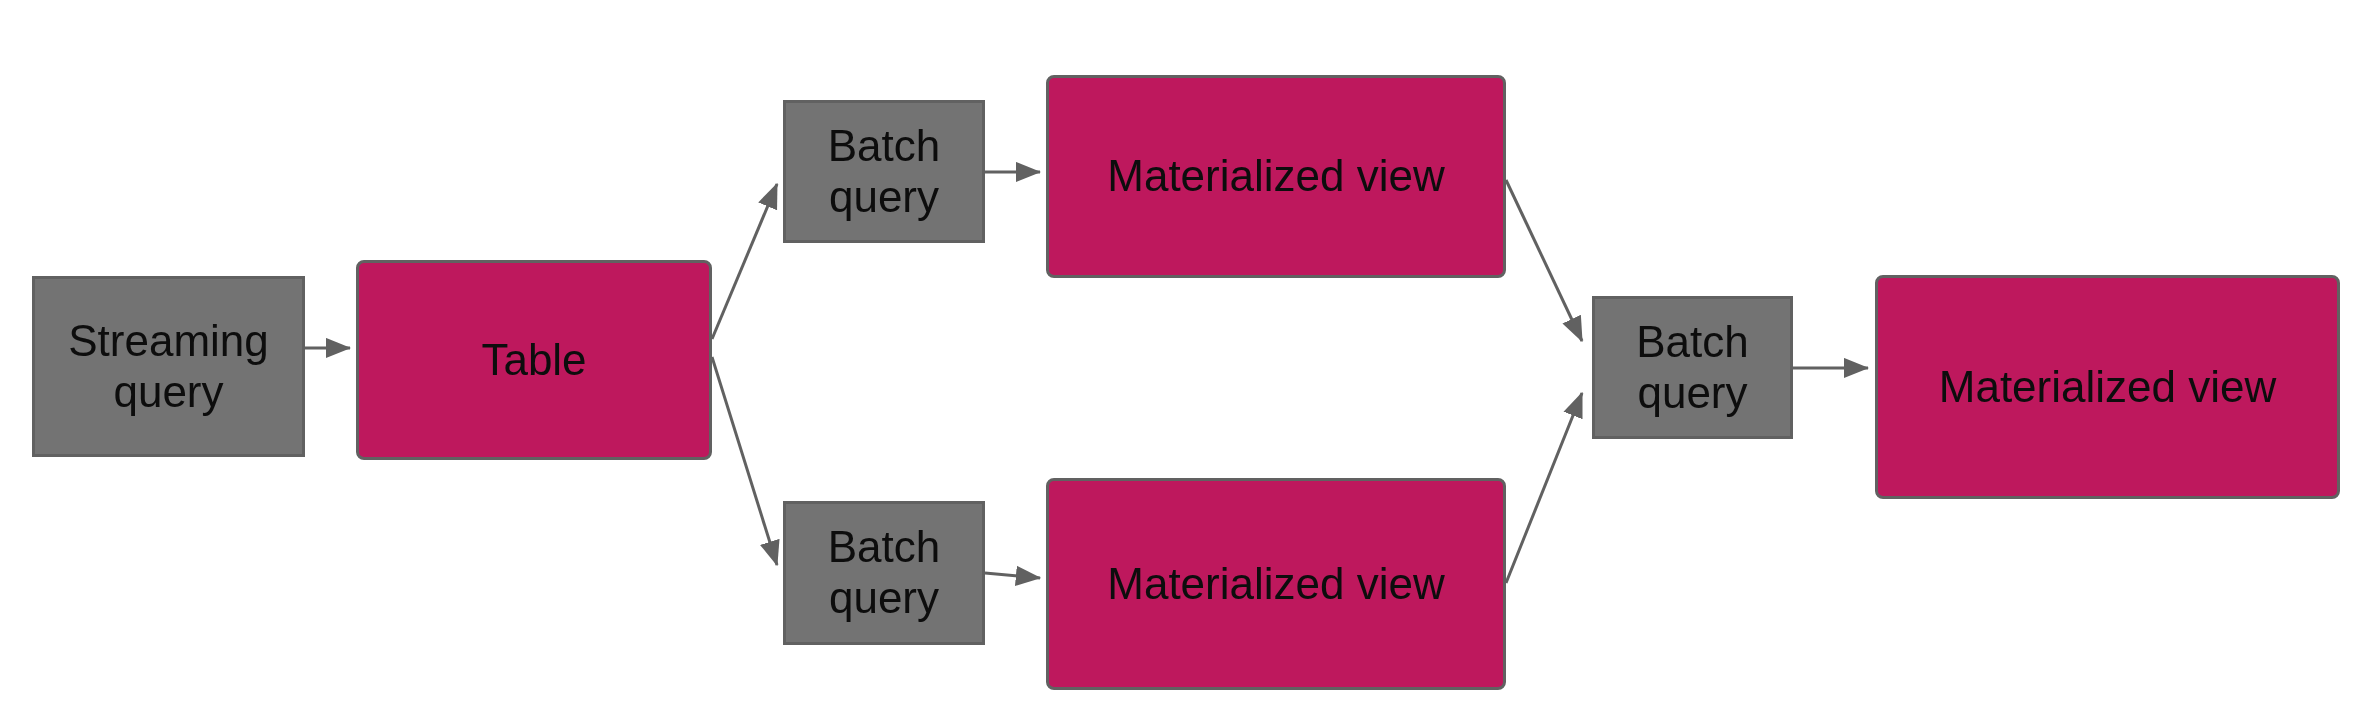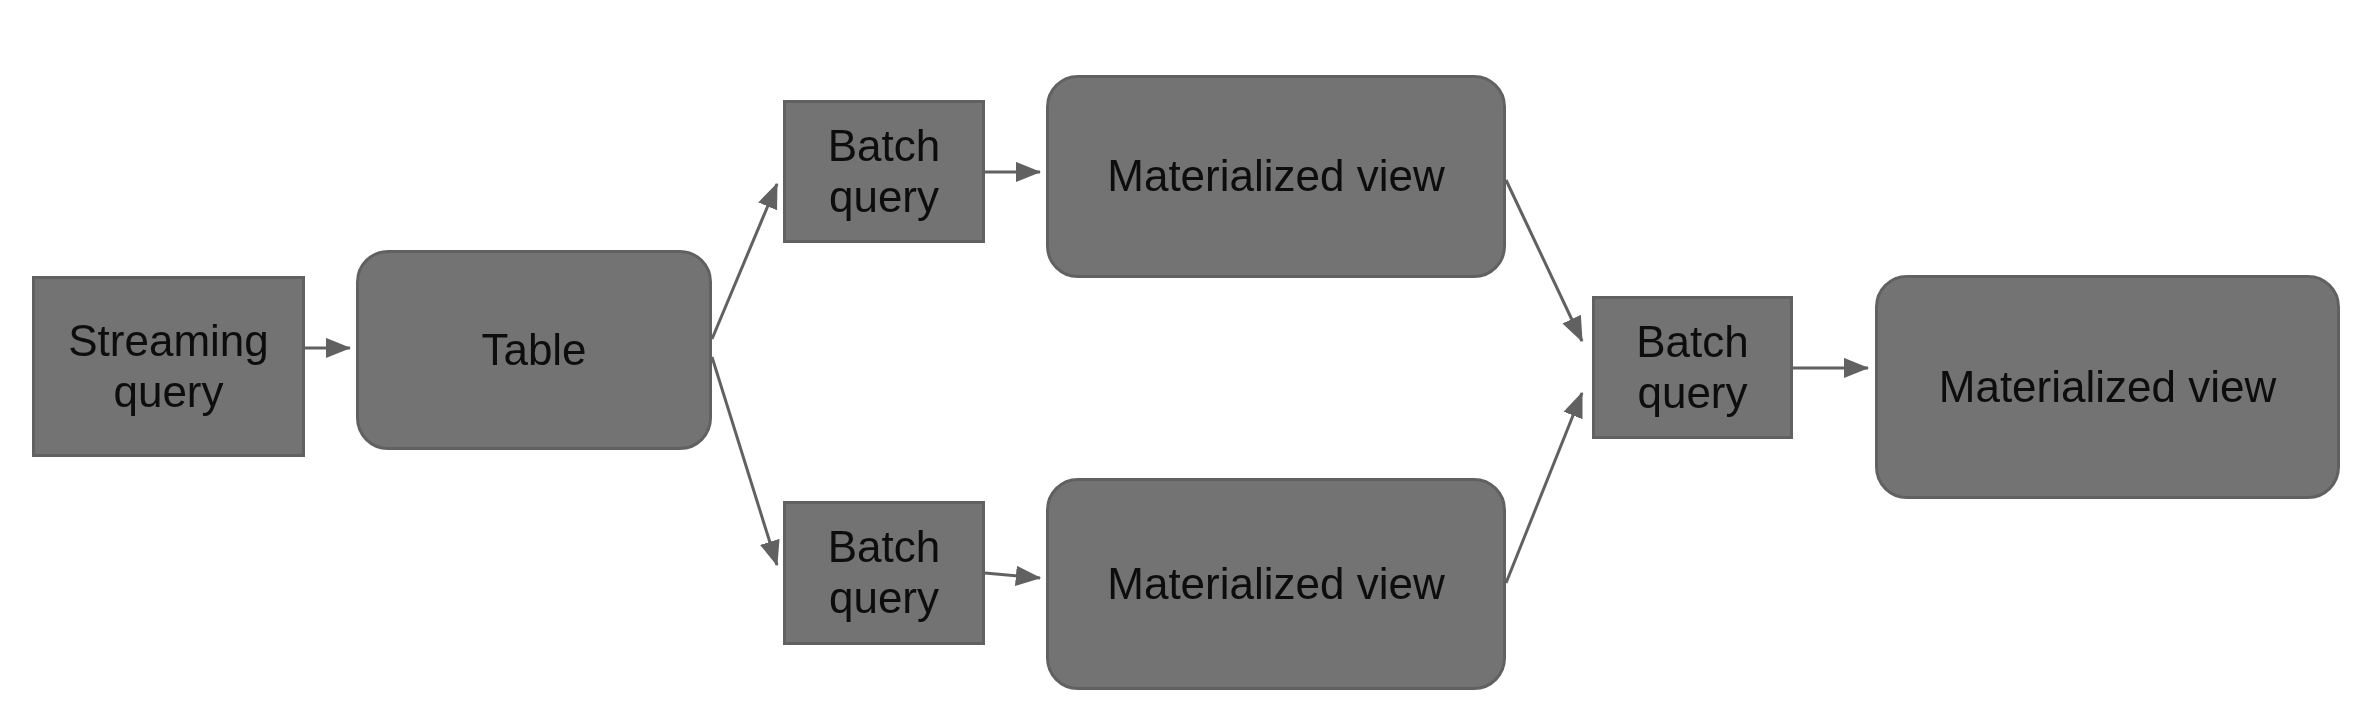--- a/index.html
+++ b/index.html
@@ -28,22 +28,22 @@
     line-height: 1.15;
     color: #0d0d0d;
     border: 3px solid #616161;
     padding: 4px 10px;
   }
   .node.query {
     background: #737373;
     border-radius: 0;
   }
   .node.view {
-    background: #737373;
-    border-radius: 32px;
+    background: #be185d;
+    border-radius: 8px;
   }
   .node .label { display: inline-block; }
 </style>
 </head>
 <body>
 
 <div class="canvas">
 
   <svg id="edges-layer" width="2370" height="720" viewBox="0 0 2370 720" xmlns="http://www.w3.org/2000/svg">
     <defs>
@@ -59,21 +59,21 @@
         <line x1="985" y1="573" x2="1040" y2="578" stroke="#616161" stroke-width="3" marker-end="url(#arrowhead)"></line>
         <line x1="1506" y1="180" x2="1582" y2="341" stroke="#616161" stroke-width="3" marker-end="url(#arrowhead)"></line>
         <line x1="1506" y1="583" x2="1582" y2="393" stroke="#616161" stroke-width="3" marker-end="url(#arrowhead)"></line>
         <line x1="1793" y1="368" x2="1868" y2="368" stroke="#616161" stroke-width="3" marker-end="url(#arrowhead)"></line>
       </g>
   </svg>
 
   <div class="node query" style="left: 32px; top: 276px; width: 273px; height: 181px;">
     <span class="label">Streaming query</span>
   </div>
-  <div class="node view" style="left: 356px; top: 250px; width: 356px; height: 200px;">
+  <div class="node view" style="left: 356px; top: 260px; width: 356px; height: 200px;">
     <span class="label">Table</span>
   </div>
   <div class="node query" style="left: 783px; top: 100px; width: 202px; height: 143px;">
     <span class="label">Batch query</span>
   </div>
   <div class="node view" style="left: 1046px; top: 75px; width: 460px; height: 203px;">
     <span class="label">Materialized view</span>
   </div>
   <div class="node query" style="left: 783px; top: 501px; width: 202px; height: 144px;">
     <span class="label">Batch query</span>

